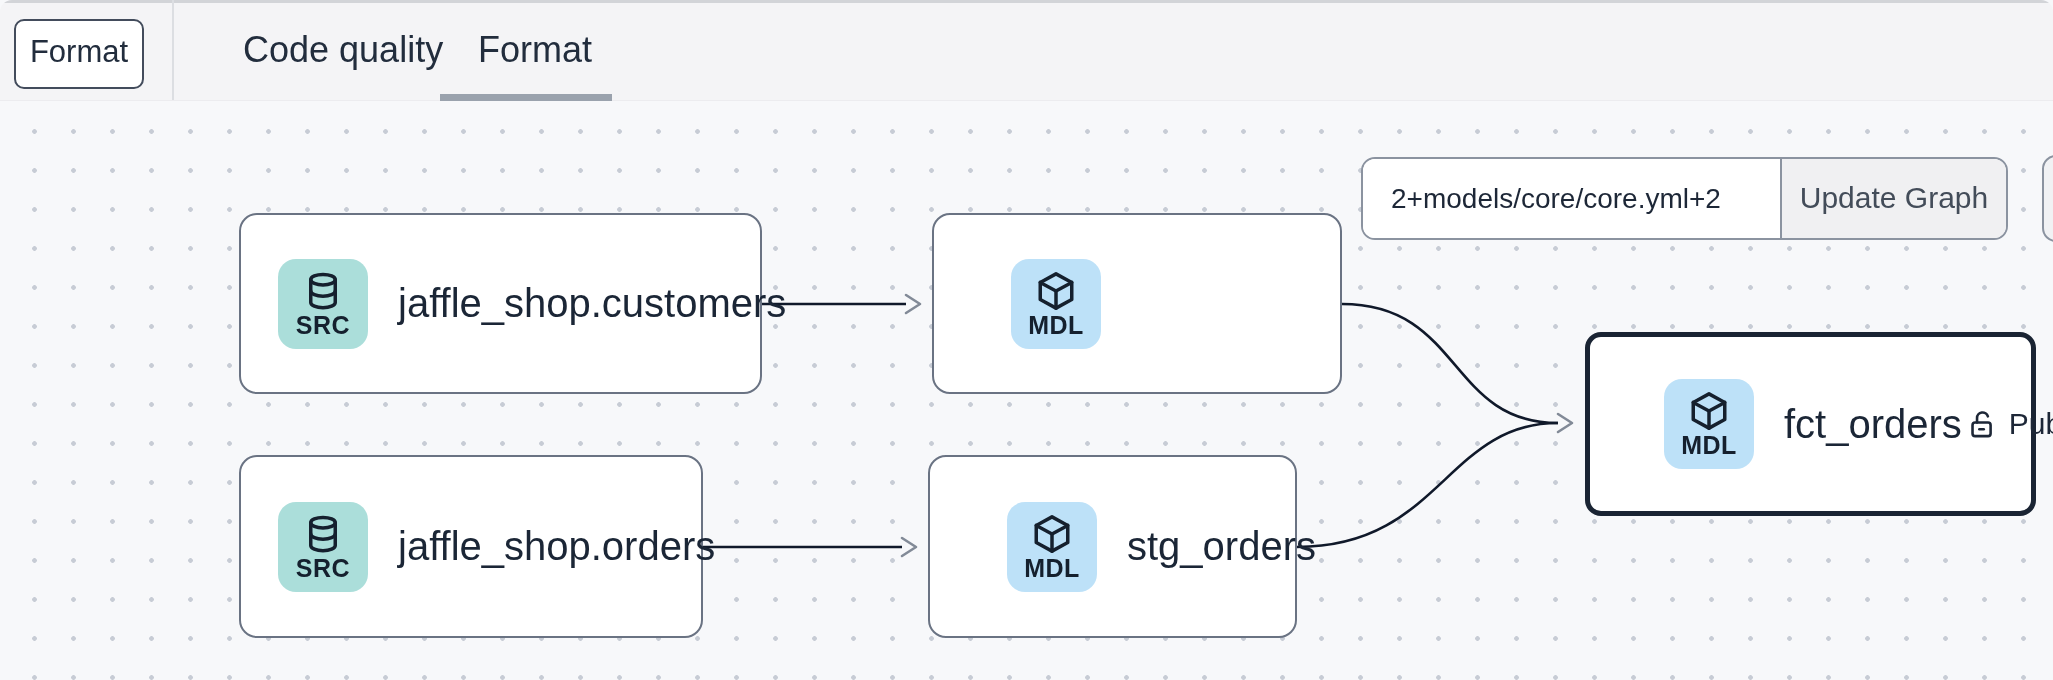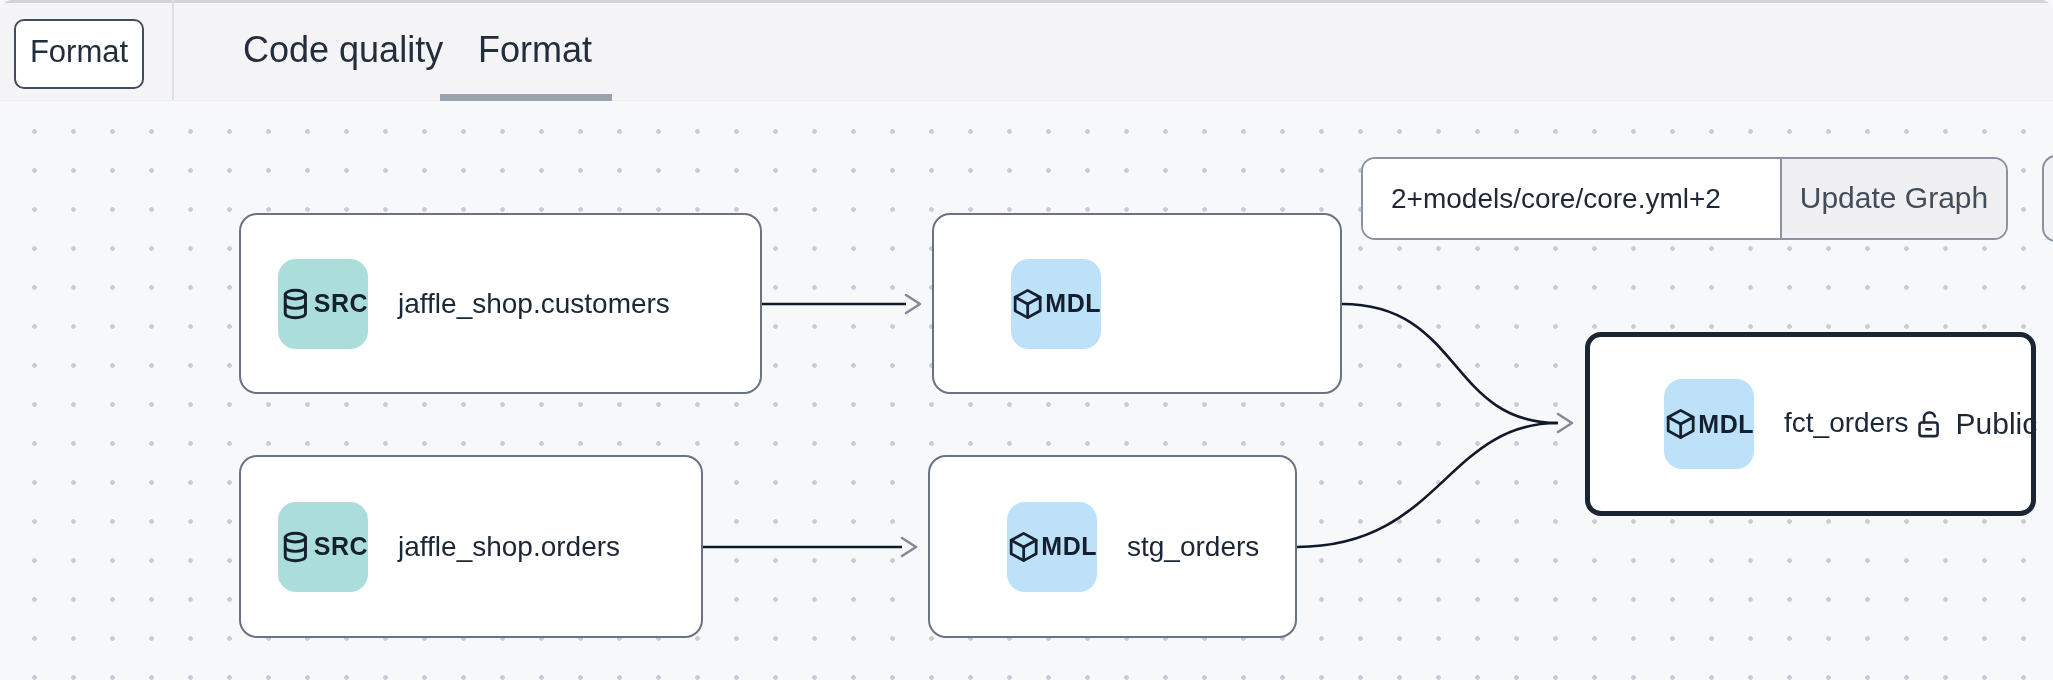--- a/index.html
+++ b/index.html
@@ -44,27 +44,27 @@
 
   
   .node{
     position:absolute;background:#ffffff;border:2px solid #6a7383;border-radius:18px;
     display:flex;align-items:center;gap:30px;padding-left:37px;box-sizing:border-box;
     cursor:pointer;
   }
   .node.selected{border:5px solid #1a2433;border-radius:16px;}
   .badge{
     width:90px;height:90px;border-radius:18px;flex:0 0 auto;
-    display:flex;flex-direction:row;align-items:center;justify-content:center;gap:1px;
+    display:flex;flex-direction:column;align-items:center;justify-content:center;gap:1px;
   }
   .badge.src{background:#abdeda;}
   .badge.mdl{background:#bde1f8;margin-left:40px;}
   .badge svg{display:block;}
   .badge-label{font-size:25px;font-weight:600;color:#15202e;letter-spacing:.5px;line-height:1;}
-  .node-label{font-size:28px;color:#1b2636;white-space:nowrap;}
+  .node-label{font-size:40px;color:#1b2636;white-space:nowrap;}
   .node-text-col{display:flex;flex-direction:row;gap:6px;}
   .access-row{display:flex;align-items:center;gap:10px;justify-content:center;}
   .access-label{font-size:30px;color:#1d2737;}
 
   
   .n-customers{left:239px;top:112px;width:523px;height:181px;}
   .n-stg-customers{left:932px;top:112px;width:410px;height:181px;}
   .n-orders{left:239px;top:354px;width:464px;height:183px;}
   .n-stg-orders{left:928px;top:354px;width:369px;height:183px;}
   .n-fct-orders{left:1585px;top:231px;width:451px;height:184px;padding-left:34px;}

